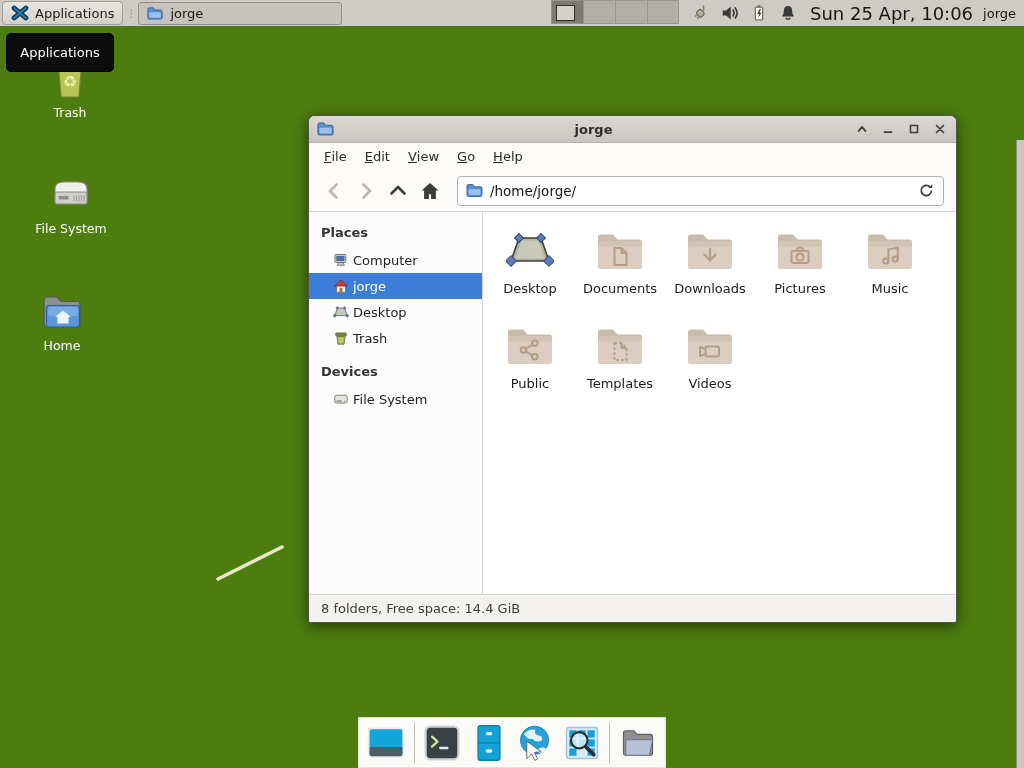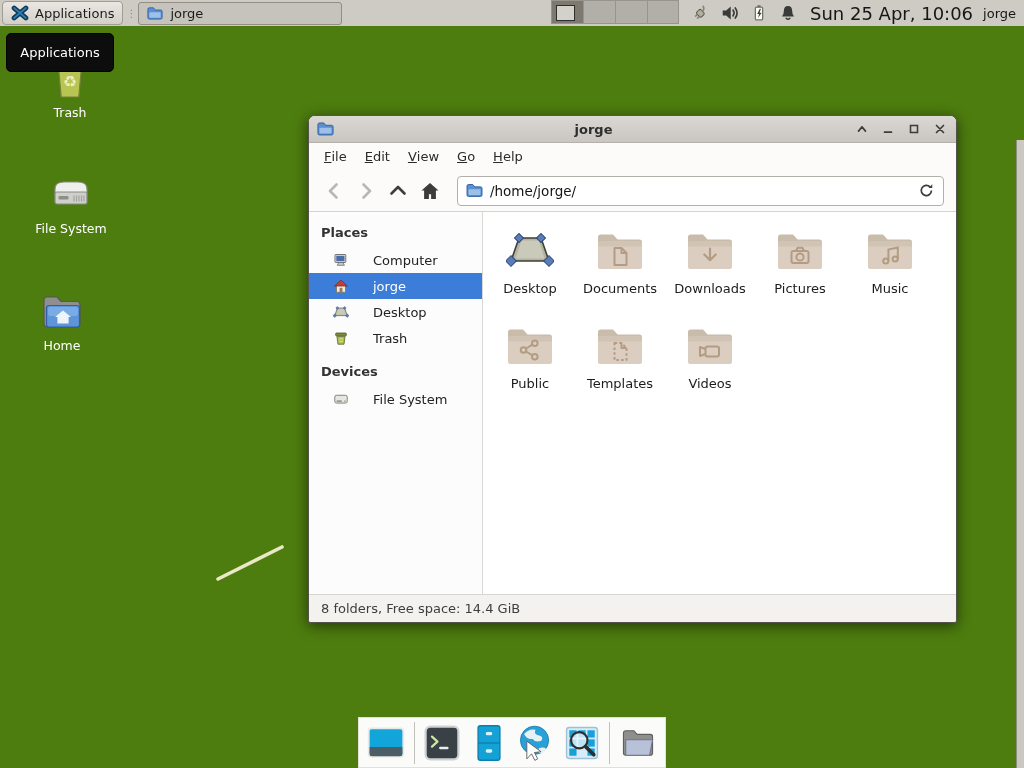--- a/index.html
+++ b/index.html
@@ -65,21 +65,21 @@
            padding:0 12px;flex:none;}
   .nav-btn{width:26px;height:26px;display:flex;align-items:center;justify-content:center;margin-right:6px;}
   .nav-dim{color:#bab7b2;}
   .nav-on{color:#3d3d3b;}
   .pathbar{flex:1;height:30px;margin-left:8px;background:#fff;border:1px solid #b3b0ab;border-radius:4px;
            display:flex;align-items:center;padding:0 8px;gap:7px;box-sizing:border-box;}
   .path-text{font-size:13.5px;color:#141414;flex:1;}
   .win-body{flex:1;display:flex;min-height:0;}
   .sidebar{width:174px;border-right:1px solid #dad8d4;background:#fcfcfc;padding-top:6px;box-sizing:border-box;flex:none;}
   .side-header{font-weight:bold;font-size:13px;color:#333;padding:7px 0 7px 12px;}
-  .side-row{height:26px;display:flex;align-items:center;gap:24px;padding-left:24px;font-size:13px;color:#222;}
+  .side-row{height:26px;display:flex;align-items:center;gap:4px;padding-left:24px;font-size:13px;color:#222;}
   .side-row.selected{background:#3b7dd8;color:#fff;}
   .files{flex:1;background:#fff;padding:14px 0 0 2px;display:flex;flex-wrap:wrap;align-content:flex-start;}
   .file-cell{width:90px;height:95px;display:flex;flex-direction:column;align-items:center;}
   .file-icon{width:48px;height:48px;position:relative;}
   .ic.emblem{position:absolute;left:0;top:0;}
   .file-label{margin-top:7px;font-size:13px;color:#1c1c1c;text-align:center;}
   .statusbar{height:27px;background:#f3f2ef;border-top:1px solid #d8d6d2;display:flex;align-items:center;
              padding-left:12px;font-size:13px;color:#3e3e3c;flex:none;}
 
   

